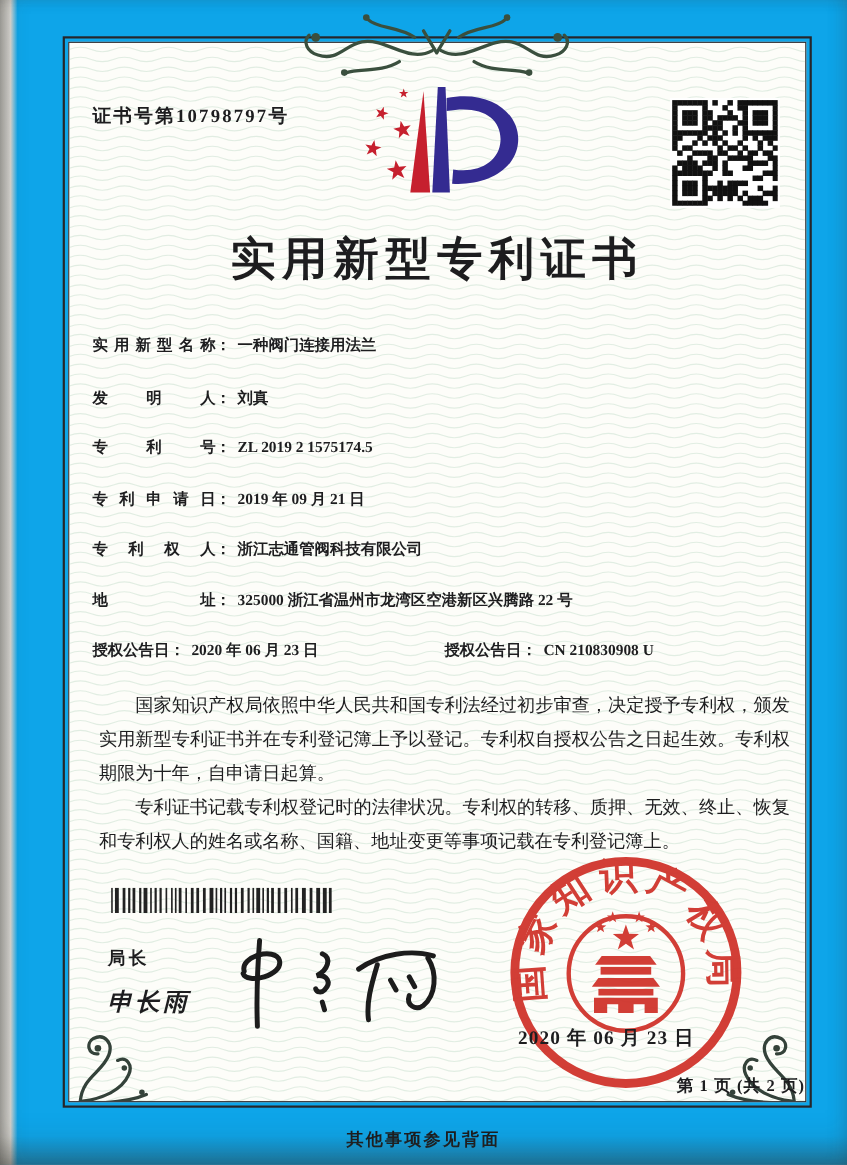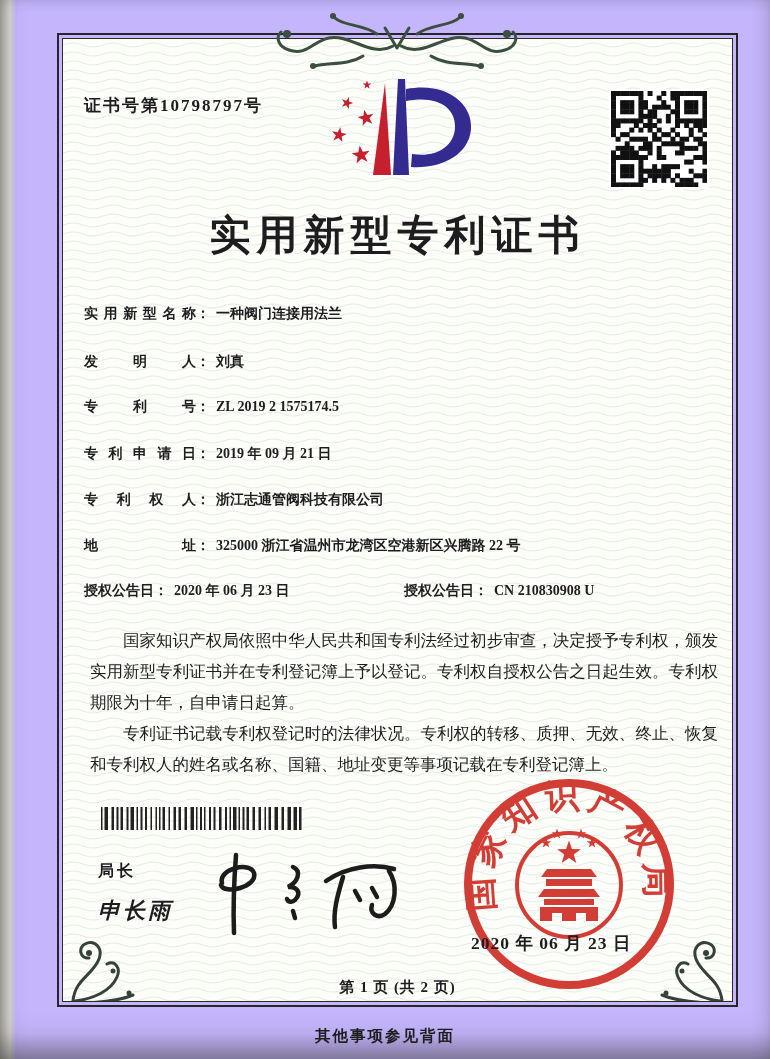--- a/index.html
+++ b/index.html
@@ -4,21 +4,21 @@
 <style>
   html,body{margin:0;padding:0;}
   body{
     width:770px;height:1059px;overflow:hidden;
     background:#e8e6e2;
     font-family:"Liberation Serif","DejaVu Serif",serif;
     color:#1d1d1f;
     position:relative;
   }
   .photo{
-    position:absolute;inset:0;background:#c4b5fd;
+    position:absolute;inset:0;background:#0ea5e9;
   }
   .photo::after{
     content:"";position:absolute;inset:0;pointer-events:none;z-index:9;
     box-shadow:
       inset 16px 0 22px -14px rgba(60,60,55,.35),
       inset -12px 0 18px -12px rgba(60,60,55,.22),
       inset 0 -30px 34px -20px rgba(40,40,35,.35),
       inset 0 10px 14px -10px rgba(60,60,55,.14);
   }
   .edge-left{
@@ -58,21 +58,21 @@
   .paras p{margin:0;text-indent:2em;}
 
   .barcode{position:absolute;left:38px;top:768px;}
   .signer-title{position:absolute;left:35px;top:822px;font-size:16px;font-weight:700;letter-spacing:3px;}
   .signer-name{position:absolute;left:35px;top:857px;font-size:22px;font-weight:700;letter-spacing:3px;font-style:italic;}
   .signature{position:absolute;left:133px;top:800px;}
 
   .seal{position:absolute;left:395px;top:734px;opacity:.93;z-index:4;}
   .seal-date{position:absolute;left:408px;top:892px;z-index:5;font-size:17.5px;font-weight:700;letter-spacing:1px;white-space:nowrap;}
 
-  .page-note{position:absolute;left:0;top:939px;width:100%;text-align:center;font-size:15px;font-weight:600;letter-spacing:1px;}
+  .page-note{position:absolute;left:0;top:939px;width:100%;text-align:right;font-size:15px;font-weight:600;letter-spacing:1px;}
   .back-note{position:absolute;left:0;top:1026px;width:100%;text-align:center;font-size:15.5px;font-weight:600;letter-spacing:2px;z-index:3;}
 
   .ornament-top{position:absolute;left:267px;top:4px;z-index:2;}
   .corner{position:absolute;z-index:2;}
   .corner-bl{left:4px;top:890px;}
   .corner-br{right:4px;top:890px;transform:scaleX(-1);}
 </style>
 </head>
 <body>
 

